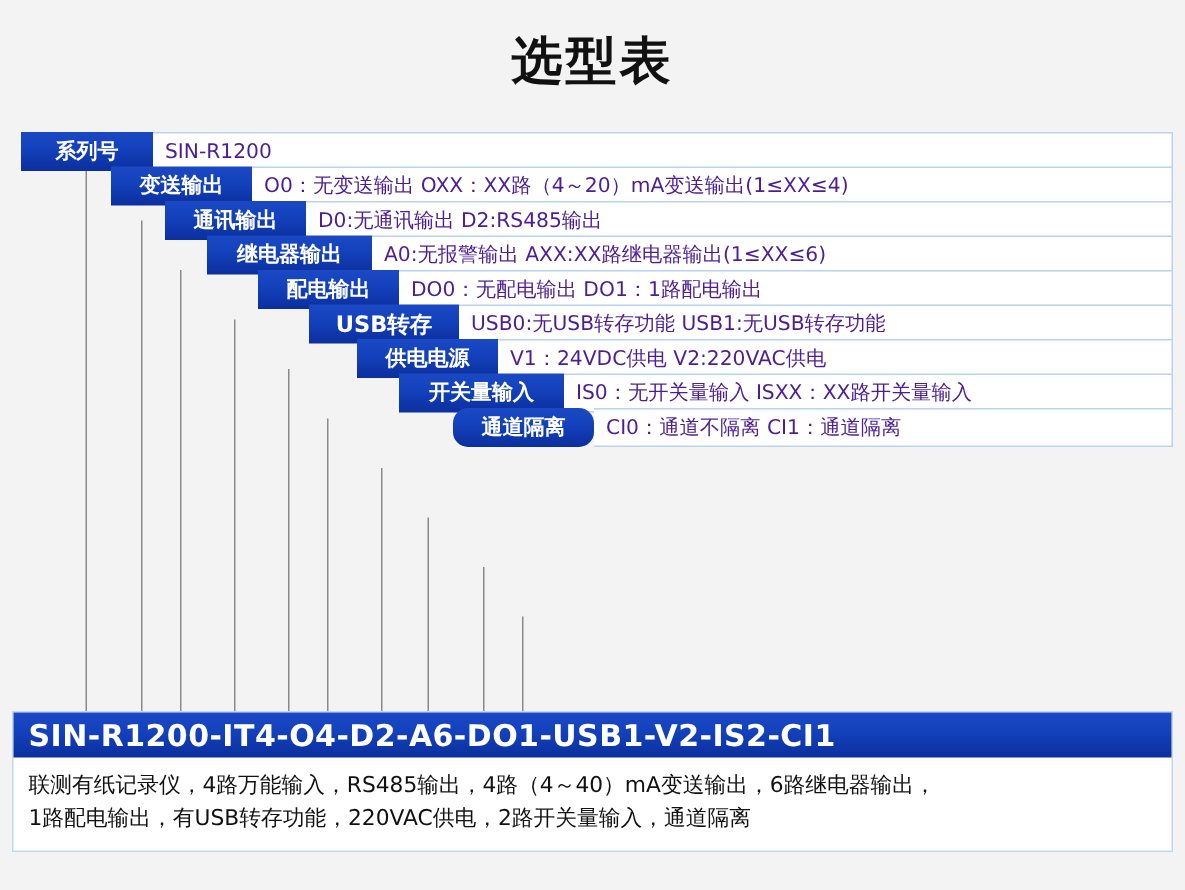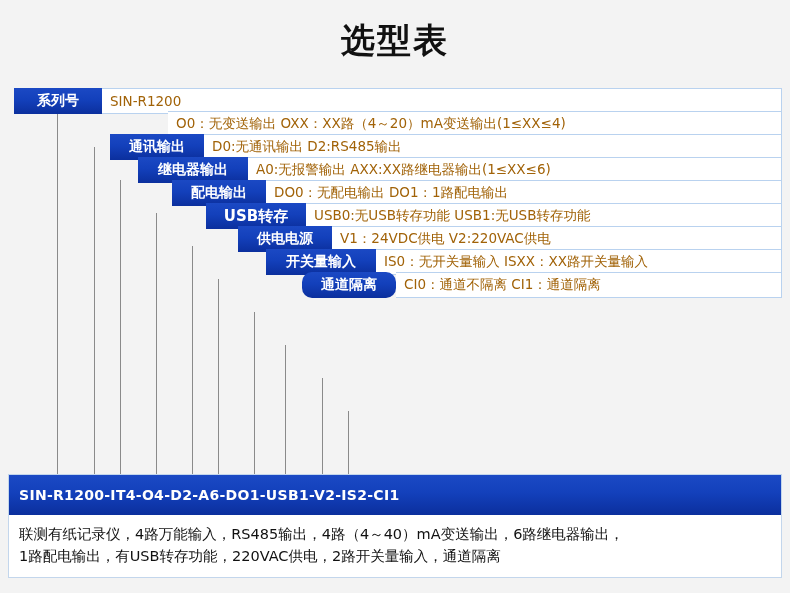--- a/index.html
+++ b/index.html
@@ -43,45 +43,45 @@
   }
   .val{
     position:absolute;top:0;height:26px;right:8px;
     background:#ffffff;
     border:1px solid #b9d2ef;
     border-left:none;
     box-sizing:border-box;
     display:flex;align-items:center;
     padding-left:8px;
     font-size:13.5px;
-    color:#a16207;
+    color:#4c1d95;
     white-space:nowrap;
     font-family:"DejaVu Sans","Liberation Sans",sans-serif;
   }
 
   
   .vline{
     position:absolute;
     width:1px;background:#8a8a8a;
   }
 
   
   .result{
     position:absolute;left:8px;top:474px;width:774px;
     border:1px solid #c3d6ec;
     box-sizing:border-box;
     background:#fff;
   }
   .result-head{
-    height:40px;
+    height:30px;
     background:linear-gradient(to bottom,#1b49c4 0%,#1340bb 45%,#0b2f9d 100%);
     color:#fff;
     display:flex;align-items:center;
     padding-left:10px;
-    font-size:14px;font-weight:bold;
+    font-size:20px;font-weight:bold;
     letter-spacing:0.3px;
     font-family:"DejaVu Sans","Liberation Sans",sans-serif;
   }
   .result-body{
     padding:8px 10px 10px 10px;
     font-size:14.5px;
     line-height:22px;
     color:#111;
     font-family:"DejaVu Sans","Liberation Sans",sans-serif;
   }
@@ -95,20 +95,21 @@
 
   <div class="rows">
 
     <div class="row">
       <div class="tag" style="left:14px;width:88px;">系列号</div>
       <div class="val" style="left:102px;">SIN-R1200</div>
     </div>
 
 
     <div class="row">
+      <div class="tag" style="left:74px;width:94px;">变送输出</div>
       <div class="val" style="left:168px;">O0：无变送输出 OXX：XX路（4～20）mA变送输出(1≤XX≤4)</div>
     </div>
 
     <div class="row">
       <div class="tag" style="left:110px;width:94px;">通讯输出</div>
       <div class="val" style="left:204px;">D0:无通讯输出 D2:RS485输出</div>
     </div>
 
     <div class="row">
       <div class="tag" style="left:138px;width:110px;">继电器输出</div>

